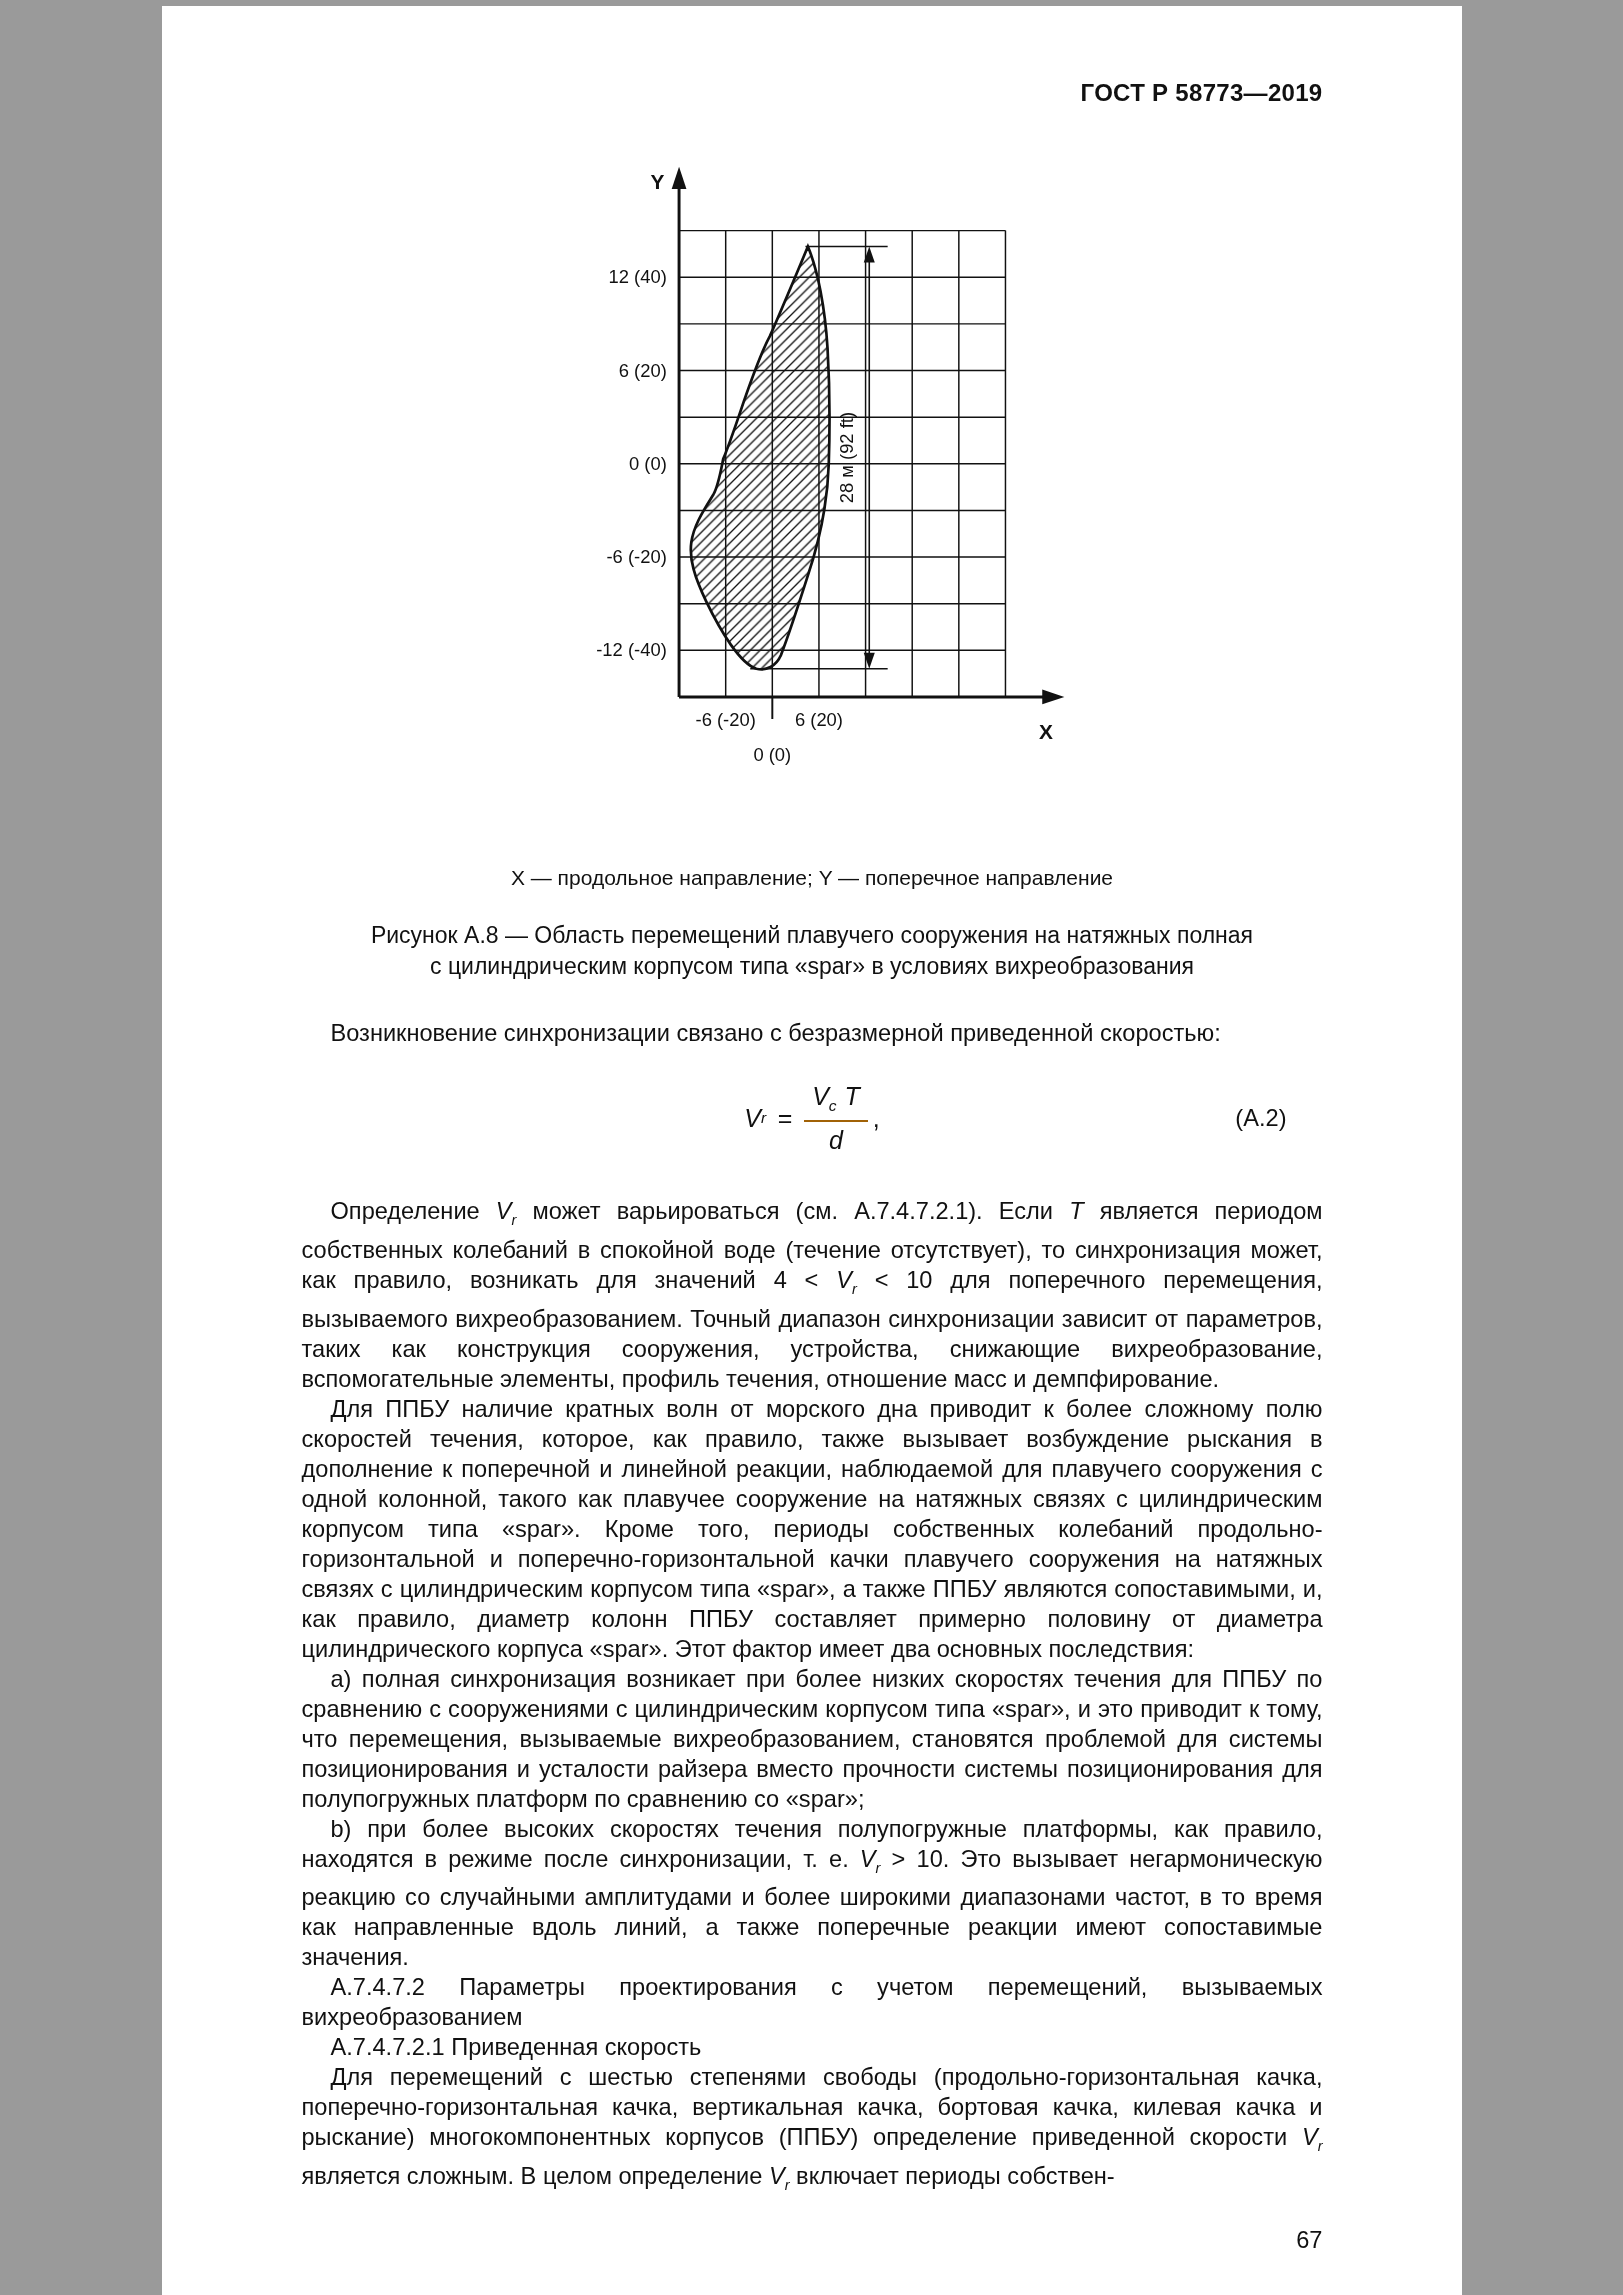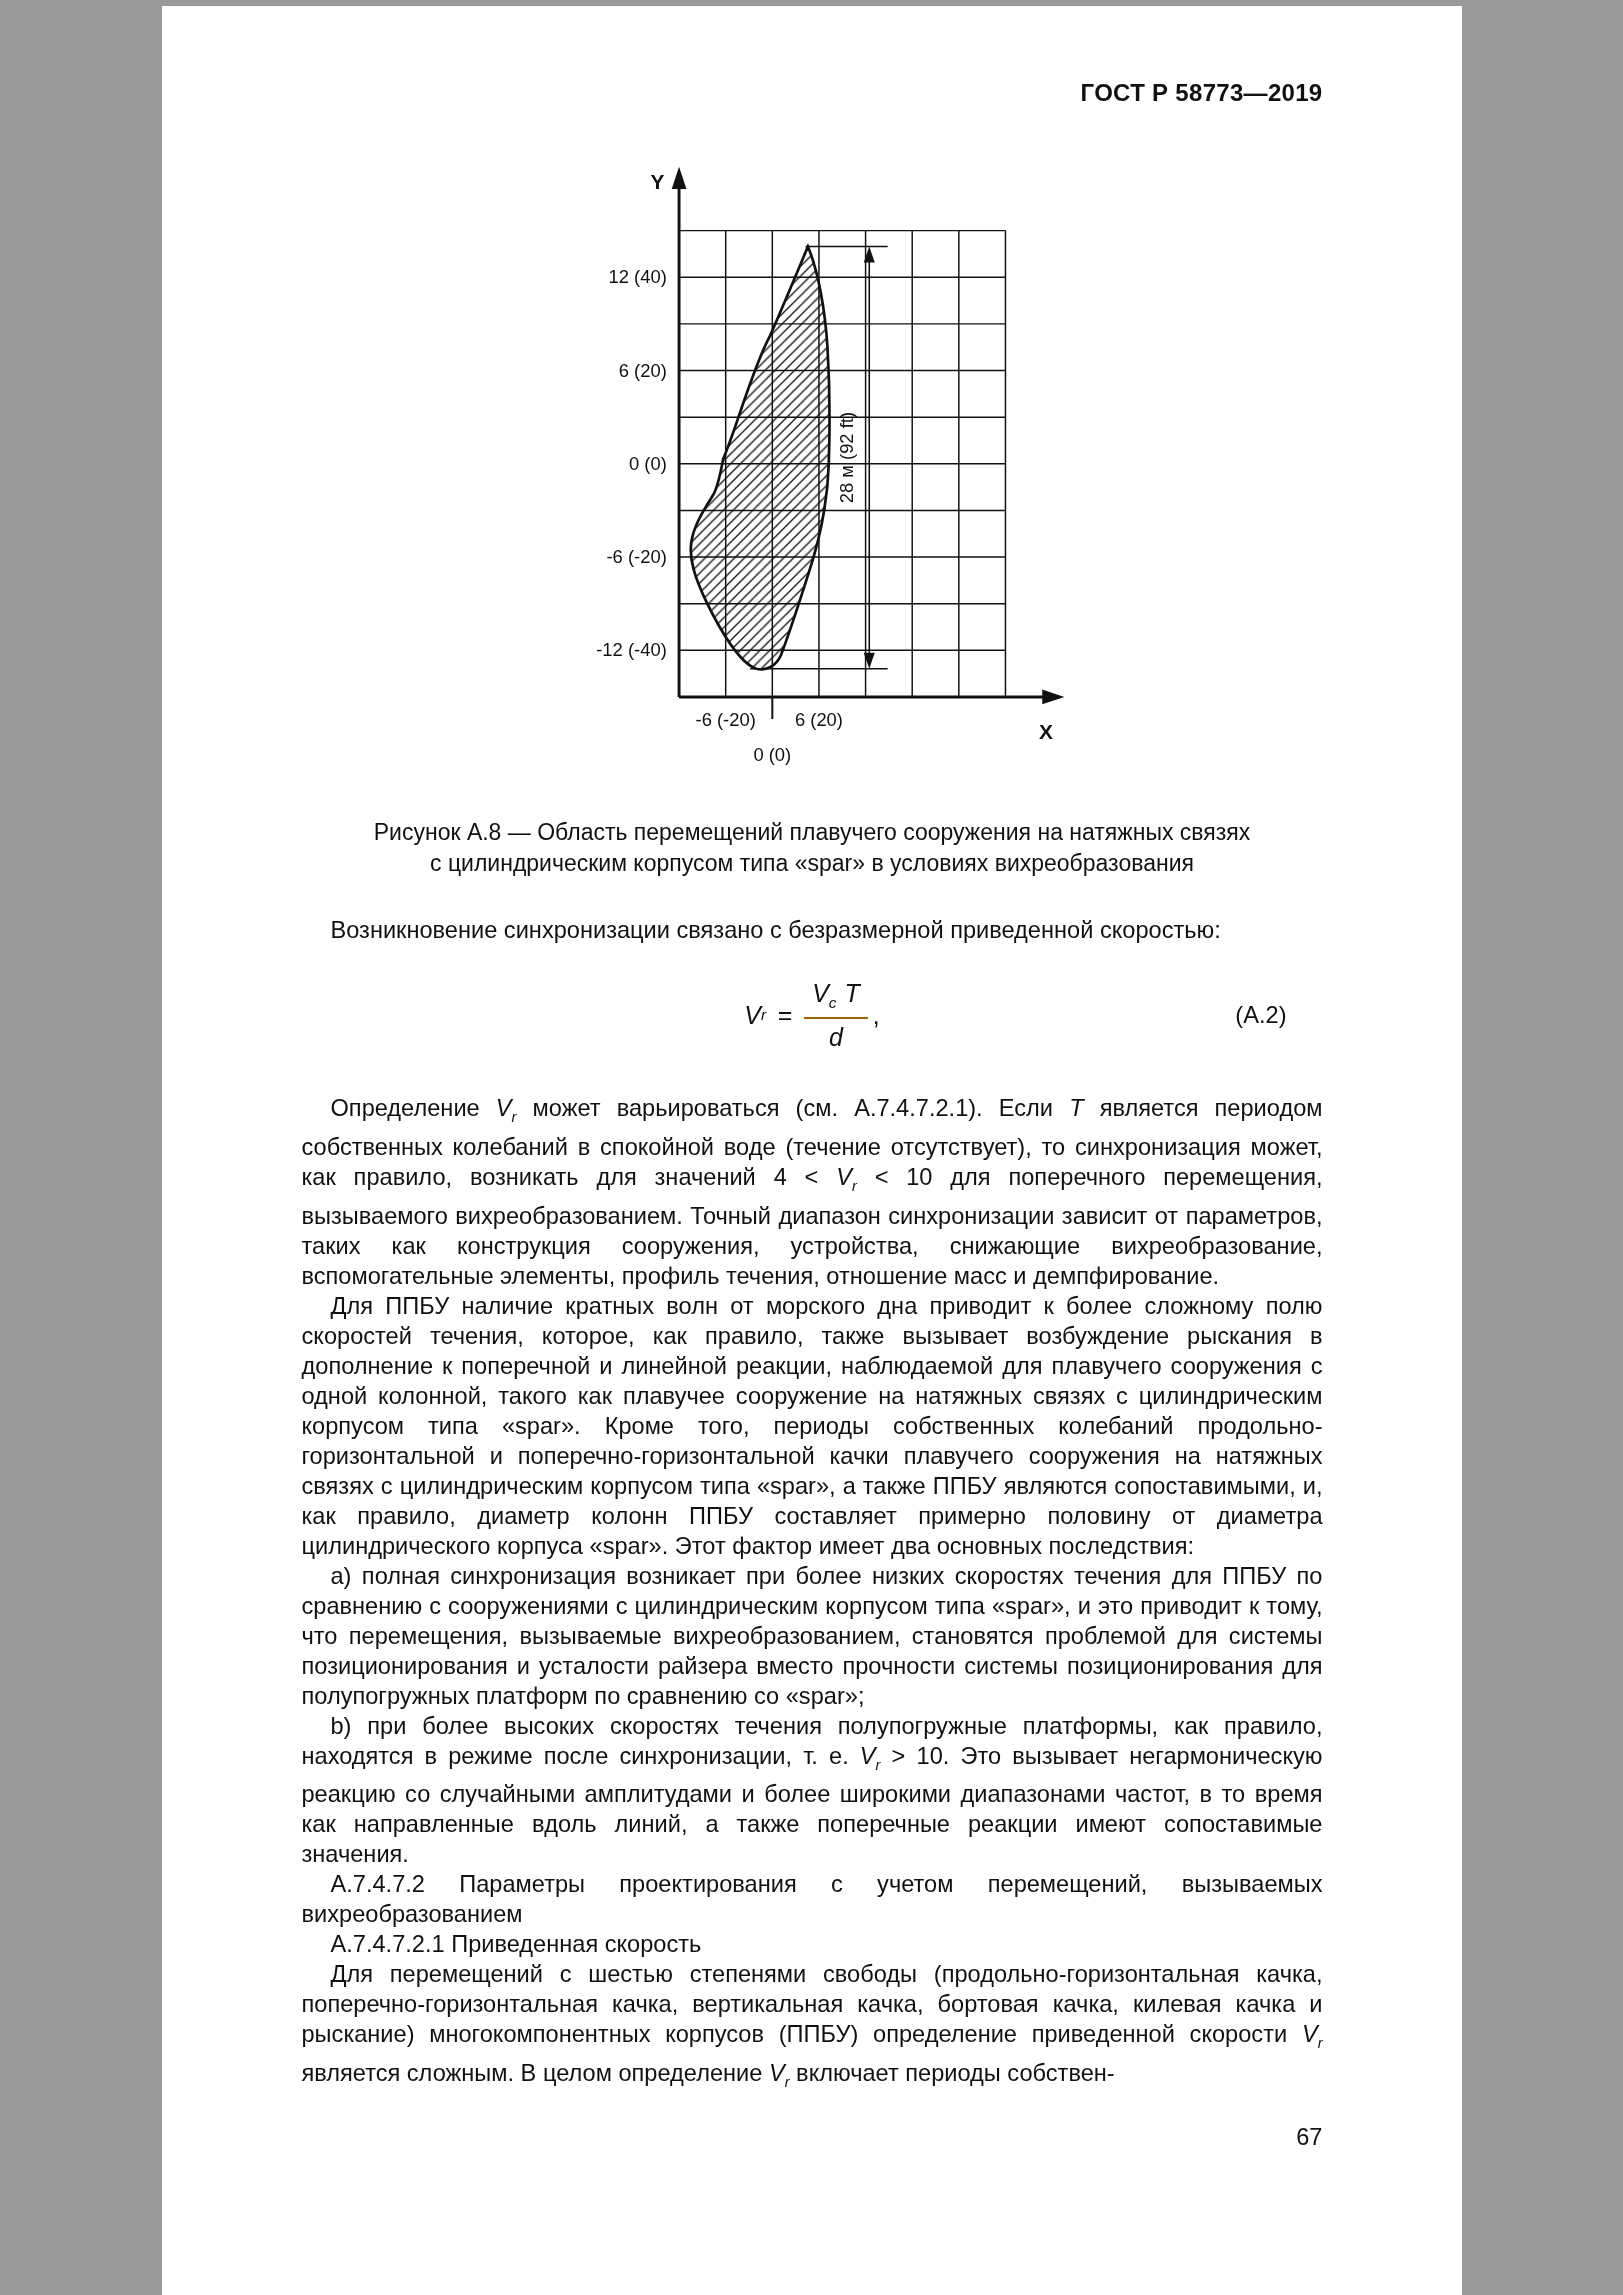--- a/index.html
+++ b/index.html
@@ -97,23 +97,24 @@
         <text x="188" y="464" data-name="x-tick">-6 (-20)</text>
         <text x="264" y="464" data-name="x-tick">6 (20)</text>
         <text x="226" y="492" data-name="x-origin-label">0 (0)</text>
       </g>
 
       <text data-name="y-axis-label" x="138" y="26" text-anchor="end" font-size="17" font-weight="bold" fill="#111">Y</text>
       <text data-name="x-axis-label" x="449" y="474" text-anchor="middle" font-size="17" font-weight="bold" fill="#111">X</text>
     </svg>
   </div>
 
+  <div class="fig-legend" data-name="figure-legend">X — продольное направление; Y — поперечное направление</div>
 
   <div class="fig-caption" data-name="figure-caption">
-    <div data-name="figure-caption-line1">Рисунок А.8 — Область перемещений плавучего сооружения на натяжных связях</div>
+    <div data-name="figure-caption-line1">Рисунок А.8 — Область перемещений плавучего сооружения на натяжных полная</div>
     <div data-name="figure-caption-line2">с цилиндрическим корпусом типа «spar» в условиях вихреобразования</div>
   </div>
 
   <p class="intro" data-name="formula-intro">Возникновение синхронизации связано с безразмерной приведенной скоростью:</p>
 
   <div class="eq-row" data-name="equation-row">
     <div class="eq" data-name="equation-a2">
       <span class="it" data-name="eq-lhs">V</span>
         <sub data-name="eq-lhs-sub">r</sub>
       <span class="eq-op" data-name="eq-equals">=</span>

